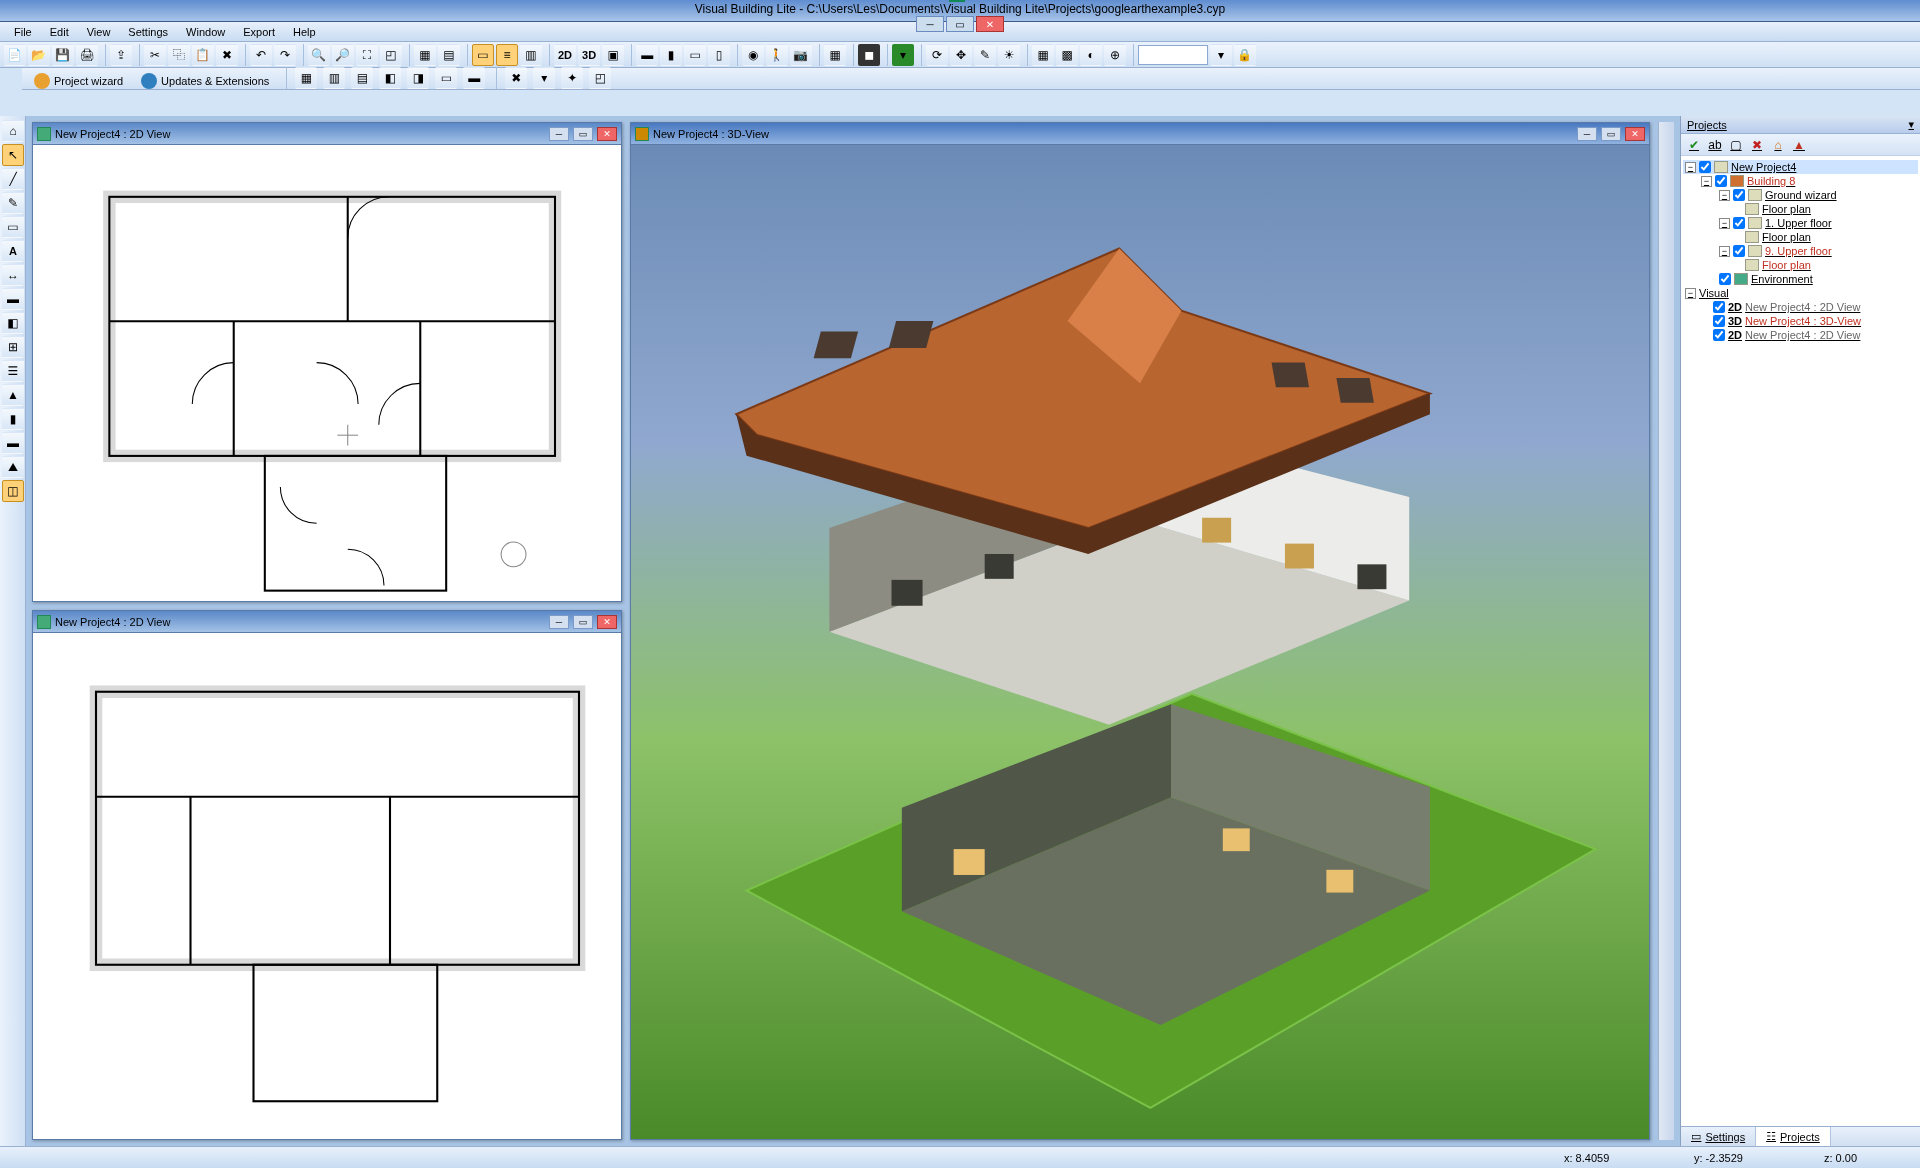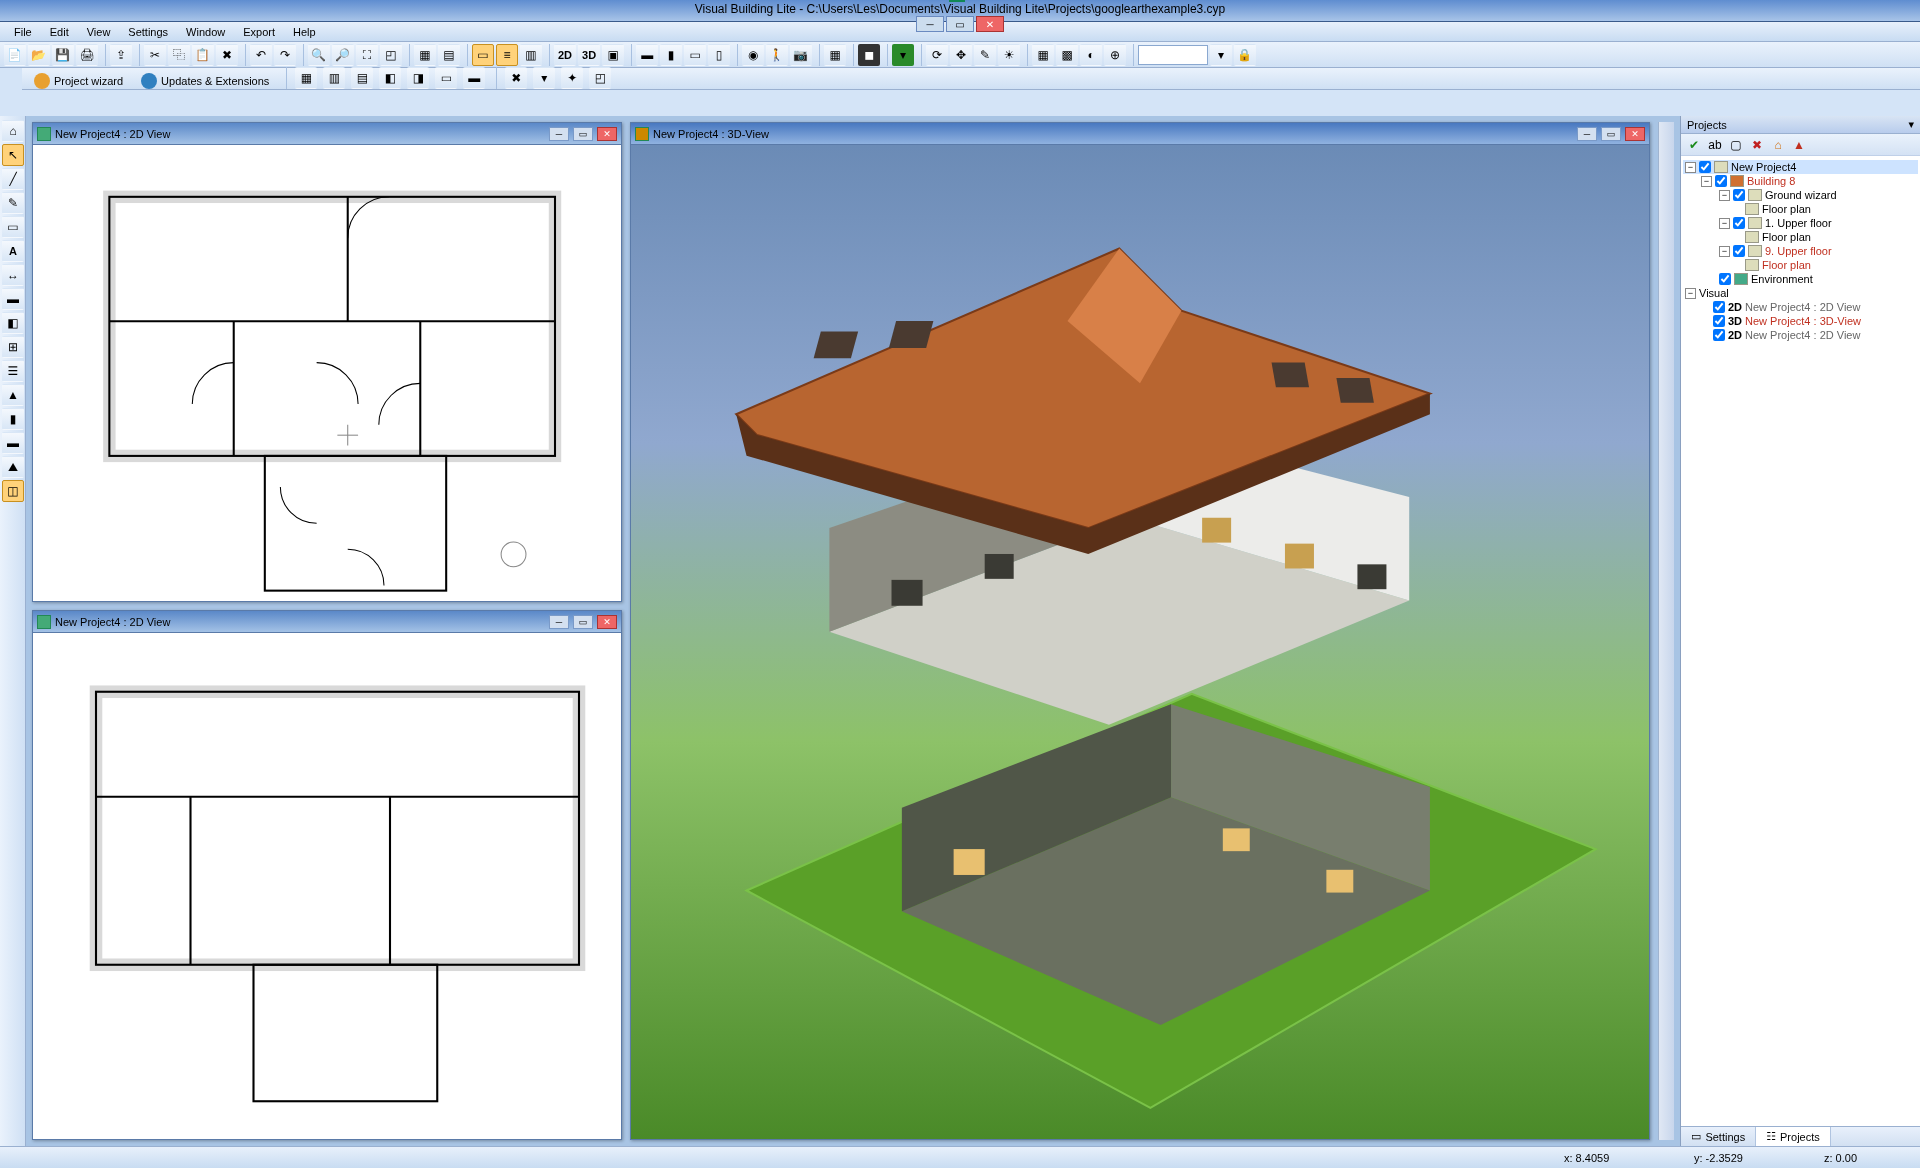--- a/index.html
+++ b/index.html
@@ -46,21 +46,21 @@
 .mdiwin .body { flex:1; background:#fff; position:relative; overflow:hidden; }
 
 
 .plan-svg { width:100%; height:100%; }
 .plan-svg .wall { fill:none; stroke:#000; stroke-width:2; }
 
 
 .view3d { background:linear-gradient(180deg,#6b8bb6 0%, #90a8cf 30%, #8dc268 60%, #4a8a28 100%); width:100%; height:100%; position:relative; }
 
 
-.rightpanel { width:240px; background:#f4f6fa; border-left:1px solid #8aa0c0; display:flex; flex-direction:column; }
+.rightpanel { width:240px; background:#f4f6fa; border-left:1px solid #8aa0c0; display:flex; flex-direction:column;text-decoration:underline; }
 .rp-title { height:18px; background:linear-gradient(#d8e4f4,#b8ccec); padding:0 6px; display:flex; align-items:center; border-bottom:1px solid #9ab0d0; }
 .rp-title .x { margin-left:auto; font-size:11px; cursor:pointer; }
 .rp-tools { height:22px; background:linear-gradient(#eaf2fc,#d4e2f4); display:flex; align-items:center; gap:3px; padding:0 4px; border-bottom:1px solid #c0d0e8; }
 .rp-tools .rt { width:18px; height:18px; display:flex; align-items:center; justify-content:center; font-size:12px; cursor:pointer; }
 .tree { flex:1; background:#fff; padding:4px 2px; overflow:auto; font-size:11px; }
 .tree-row { display:flex; align-items:center; gap:3px; padding:1px 0; white-space:nowrap; cursor:pointer; }
 .tree-row input { width:12px; height:12px; }
 .tree-row .exp { width:11px; height:11px; border:1px solid #888; display:flex; align-items:center; justify-content:center; font-size:9px; line-height:1; background:#fff; }
 .tree-row .ic { width:14px; height:12px; background:#ddb; border:1px solid #998; }
 .tree-row.sel { background:#cde3ff; }

